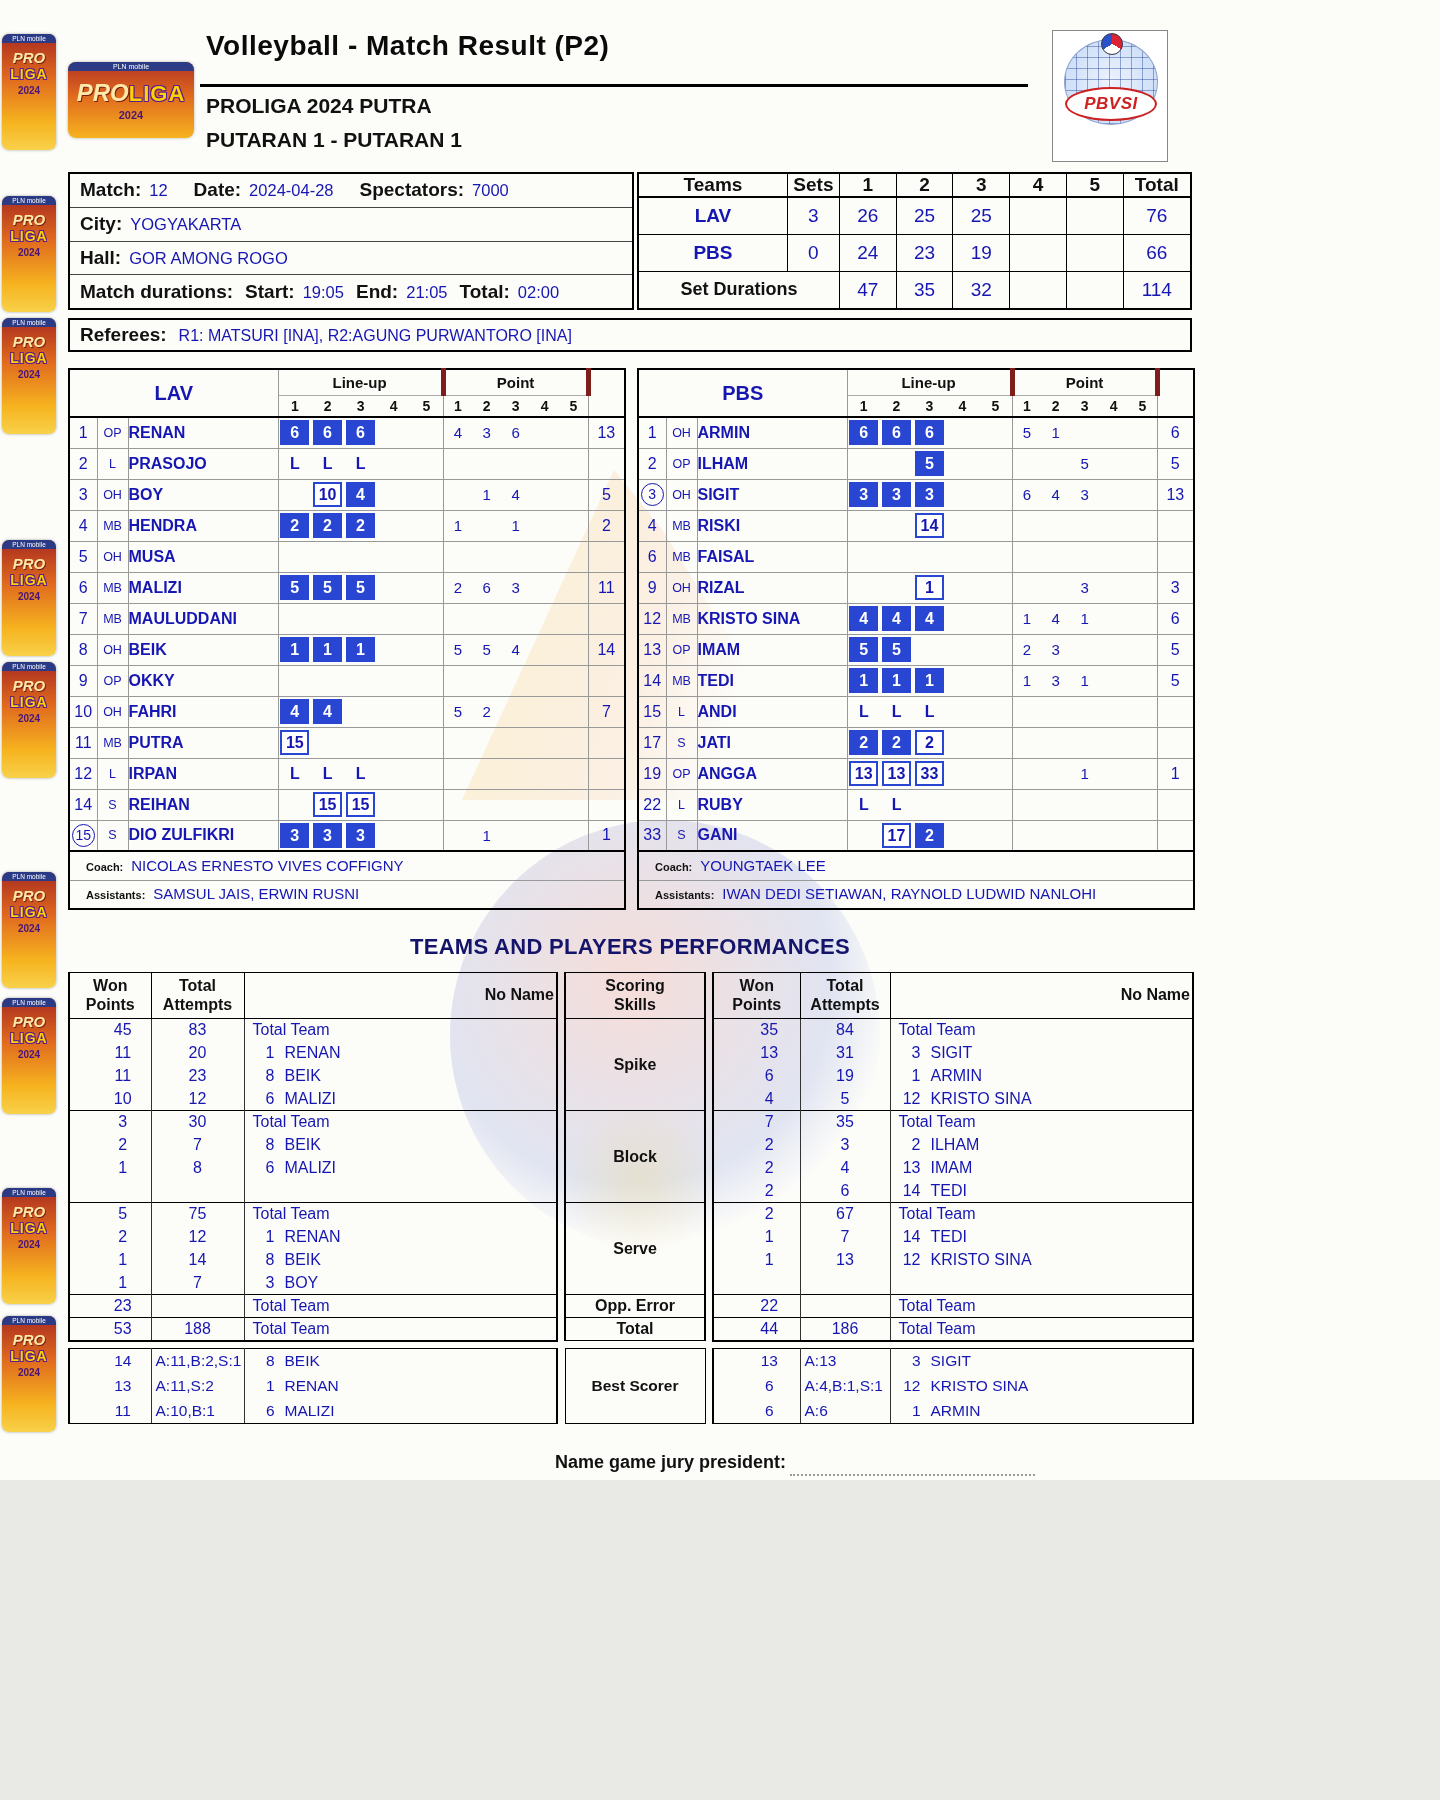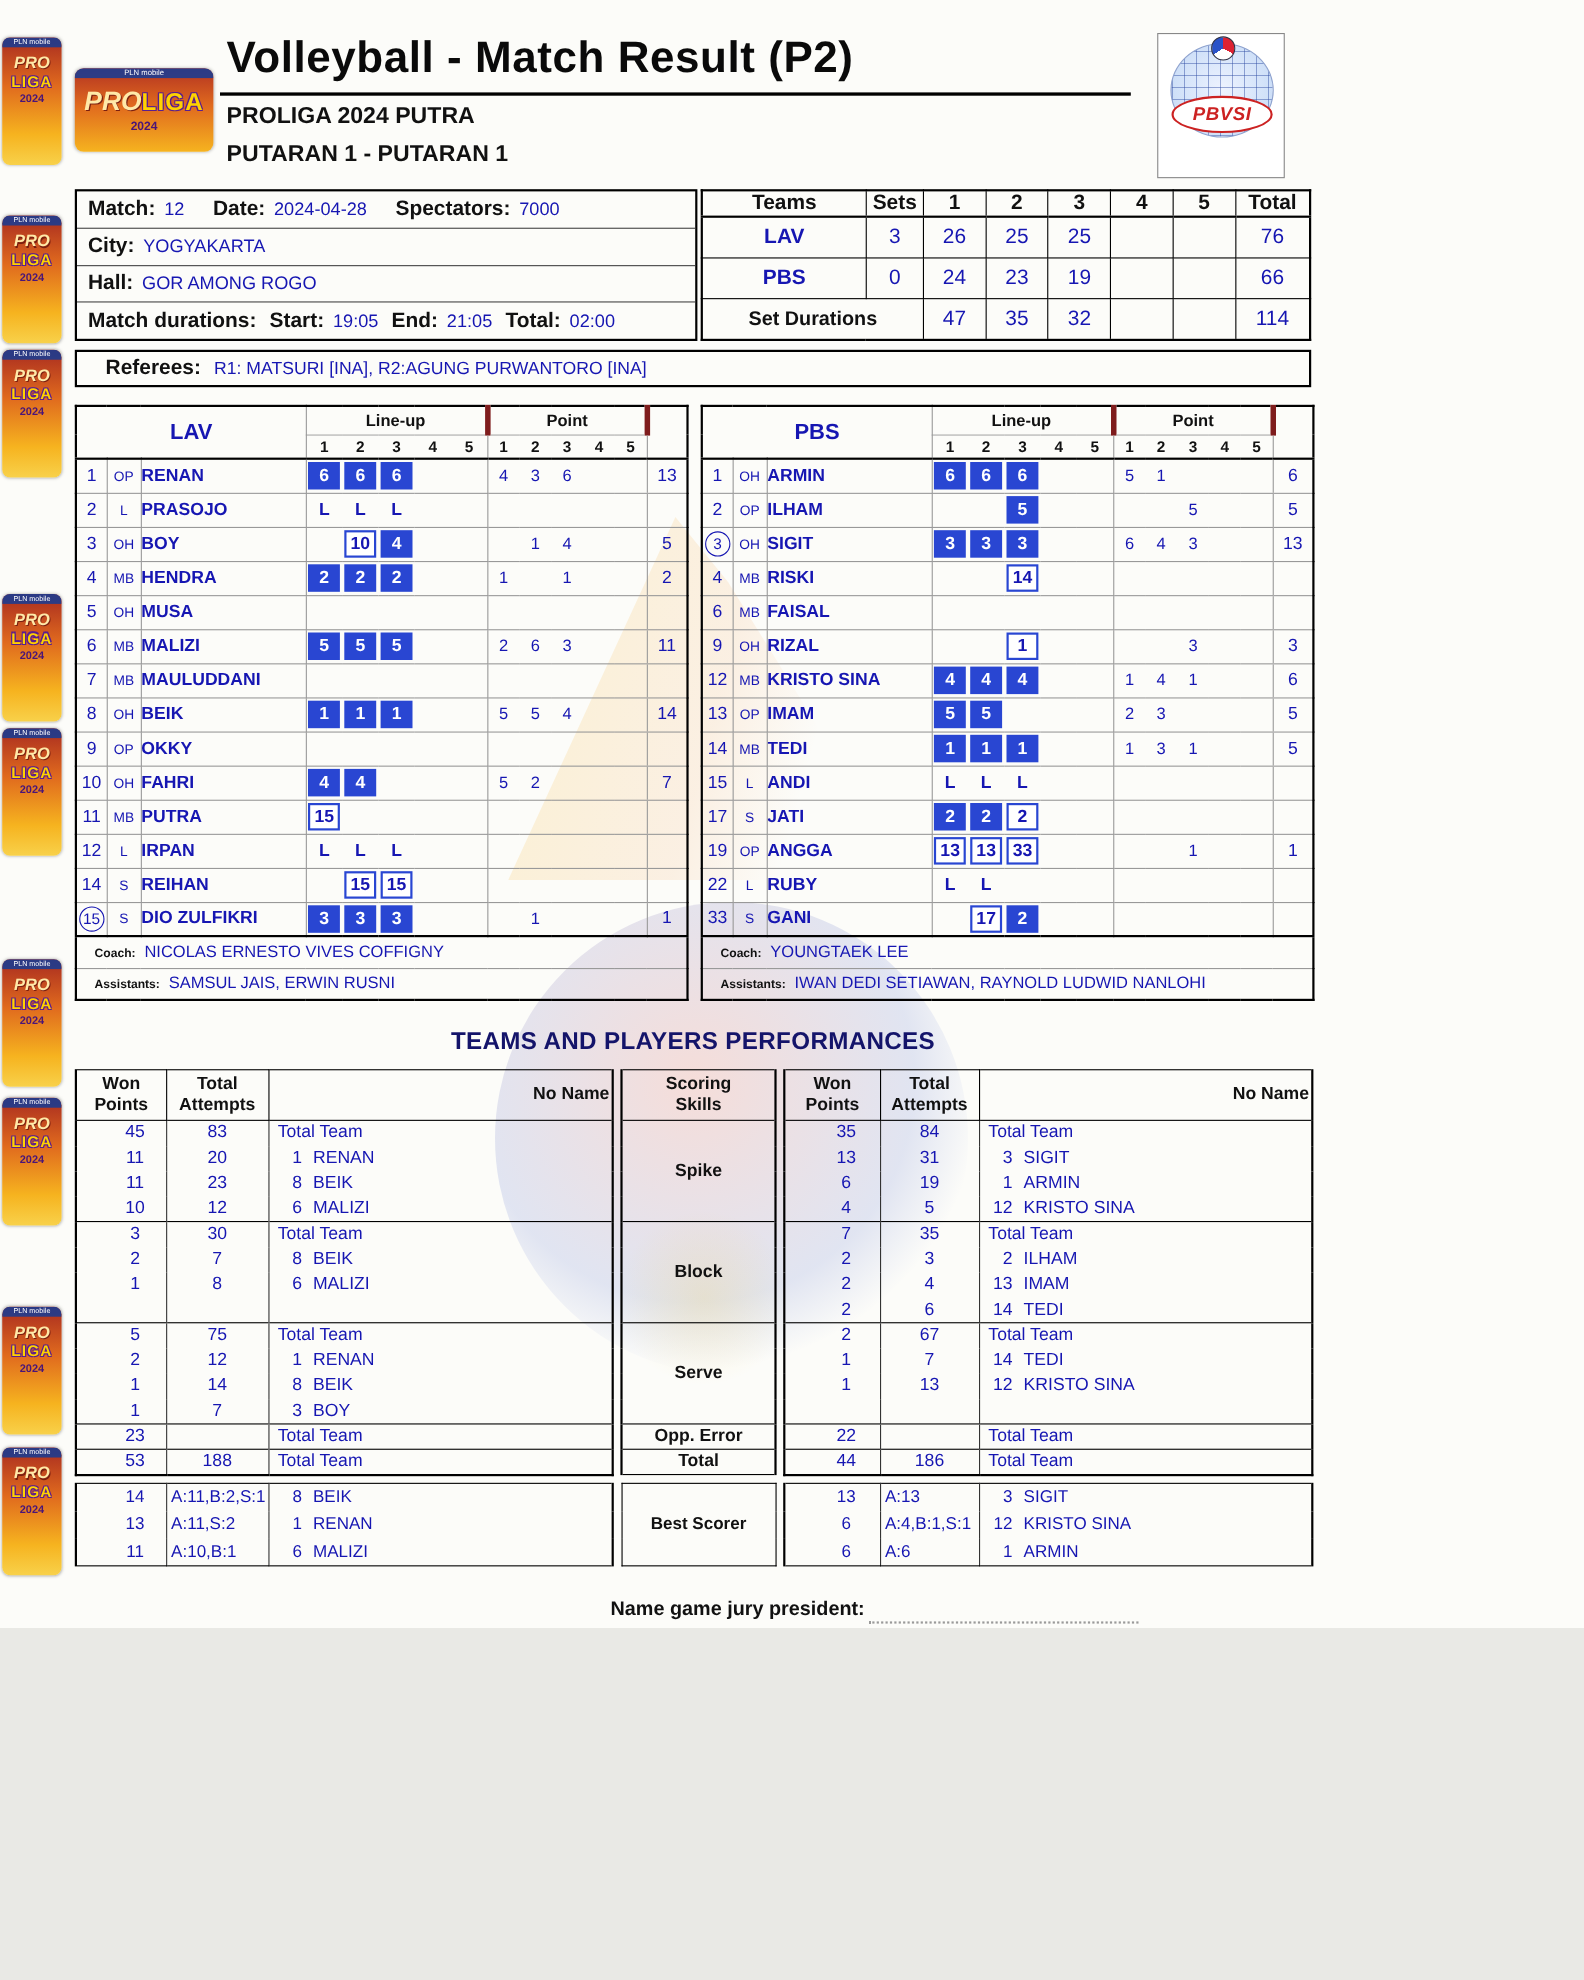--- a/index.html
+++ b/index.html
@@ -23,21 +23,21 @@
          box-shadow:0 0 3px rgba(0,0,0,.35);}
   .sl-pln{font-size:6.5px;color:#fff;background:rgba(20,60,150,.85);text-align:center;padding:1px 0;}
   .sl-pr{font-size:15px;font-weight:bold;font-style:italic;color:#ffe9a8;text-align:center;
          text-shadow:1px 1px 0 #7a1f10;margin-top:6px;}
   .sl-liga{font-size:14px;font-weight:bold;color:#ffd200;text-align:center;letter-spacing:1px;
            text-shadow:1px 1px 0 #5a1e8e,-1px -1px 0 #5a1e8e,1px -1px 0 #5a1e8e,-1px 1px 0 #5a1e8e;}
   .sl-year{font-size:10px;font-weight:bold;color:#4a1578;text-align:center;margin-top:3px;}
 
   
   .hdr{position:absolute;left:68px;top:30px;width:1124px;height:140px;}
-  .title{position:absolute;left:138px;top:0;font-size:40px;font-weight:bold;letter-spacing:.5px;color:#0a0a0a;}
+  .title{position:absolute;left:138px;top:0;font-size:28px;font-weight:bold;letter-spacing:.5px;color:#0a0a0a;}
   .title-rule{position:absolute;left:132px;top:54px;width:828px;border-top:3px solid #000;}
   .comp{position:absolute;left:138px;top:64px;font-size:21px;font-weight:bold;}
   .round{position:absolute;left:138px;top:98px;font-size:21px;font-weight:bold;}
   .proliga-logo{position:absolute;left:0;top:32px;width:126px;height:76px;border-radius:8px;
                 background:linear-gradient(180deg,#b33322 0%,#e06a1e 45%,#f6b31f 100%);
                 box-shadow:0 0 3px rgba(0,0,0,.3);text-align:center;overflow:hidden;}
   .pl-pln{font-size:7px;color:#fff;background:rgba(20,60,150,.85);padding:1px 0;}
   .pl-main{margin-top:8px;}
   .pl-pr{font-size:24px;font-weight:bold;font-style:italic;color:#ffe9a8;text-shadow:1px 1px 0 #7a1f10;}
   .pl-liga{font-size:22px;font-weight:bold;color:#ffd200;letter-spacing:1px;
@@ -66,21 +66,21 @@
 
   
   .score{position:absolute;left:637px;top:172px;width:555px;height:138px;border-collapse:collapse;border:2px solid #000;}
   .score th,.score td{border:1.5px solid #000;text-align:center;}
   .score th{font-size:19px;font-weight:bold;border-bottom:2px solid #000;}
   .sc-team{color:var(--data-blue,#1616b2);font-weight:bold;font-size:19px;}
   .sc-dur{font-weight:bold;font-size:18px;}
   .sc-val{color:var(--data-blue,#1616b2);font-size:19px;}
 
   
-  .refbox{position:absolute;left:68px;top:318px;width:1124px;border:2px solid #000;padding:4px 26px;
+  .refbox{position:absolute;left:68px;top:318px;width:1124px;border:2px solid #000;padding:4px 10px;
           display:flex;align-items:baseline;gap:12px;}
   .ref-lbl{font-size:19px;font-weight:bold;}
   .ref-val{font-size:16px;color:var(--data-blue,#1616b2);}
 
   
   .roster{position:absolute;top:368px;width:556px;border-collapse:collapse;border:2px solid #000;table-layout:fixed;}
   .ros-lav{left:68px;}
   .ros-pbs{left:637px;}
   .roster th,.roster td{padding:0;overflow:hidden;}
   .r-team{font-size:20px;font-weight:bold;color:var(--data-blue,#1616b2);border-right:1px solid #999;border-bottom:2px solid #000;}

